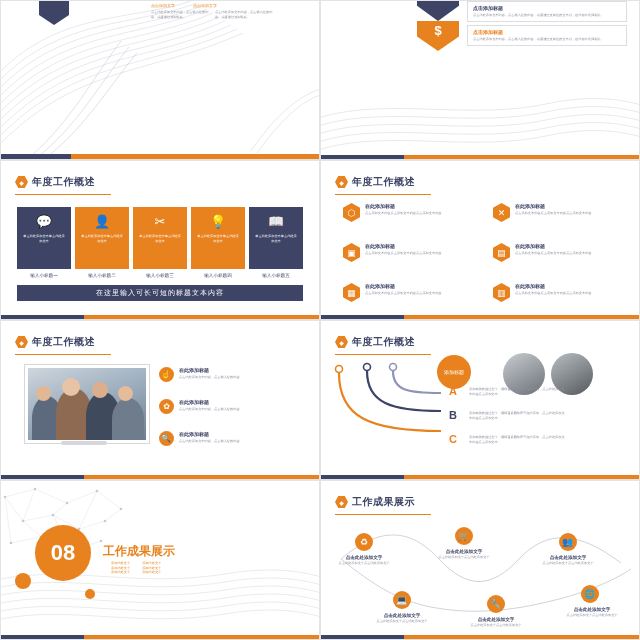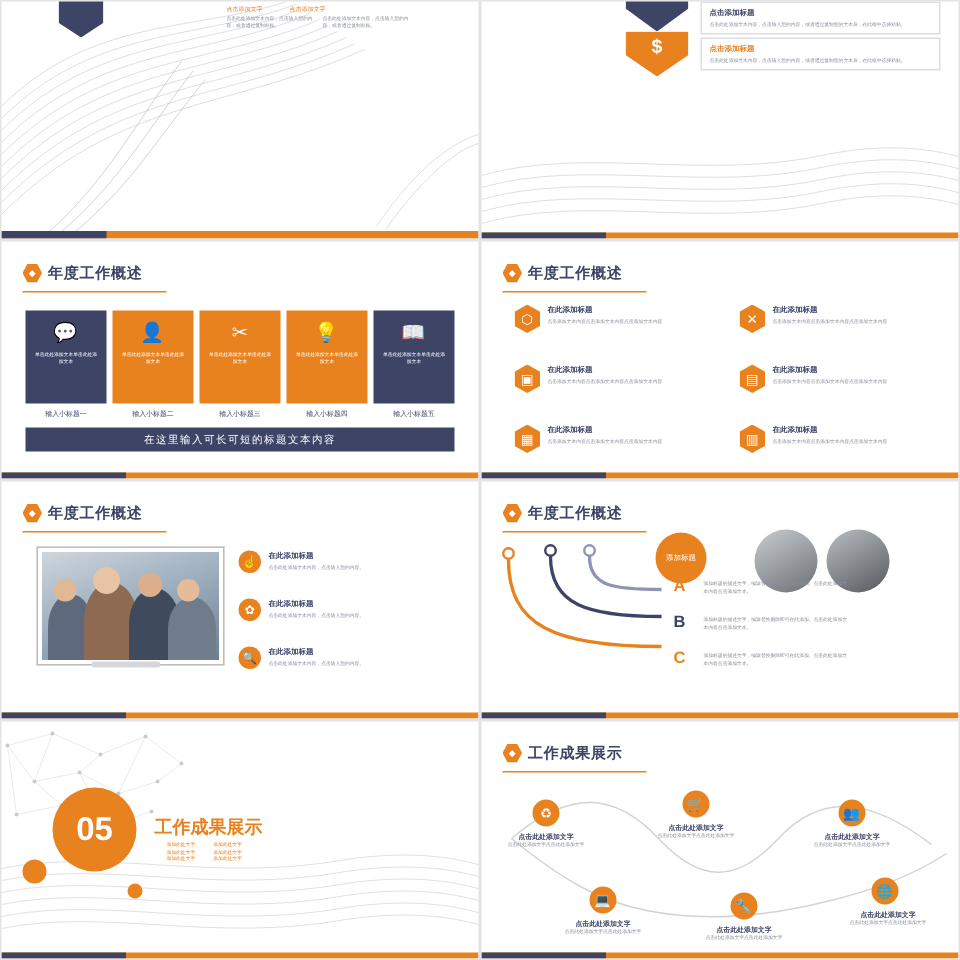--- a/index.html
+++ b/index.html
@@ -366,21 +366,21 @@
     <svg style="position:absolute;left:0;bottom:0;" width="320" height="80">
       <g fill="none" stroke="#d2d6dd" stroke-width="0.5">
         <path d="M0,20 C70,6 140,30 230,14 C270,8 300,12 320,18"></path>
         <path d="M0,28 C70,14 140,38 230,22 C270,16 300,20 320,26"></path>
         <path d="M0,36 C70,22 140,46 230,30 C270,24 300,28 320,34"></path>
         <path d="M0,44 C70,30 140,54 230,38 C270,32 300,36 320,42"></path>
         <path d="M0,52 C70,38 140,62 230,46 C270,40 300,44 320,50"></path>
         <path d="M0,60 C70,46 140,70 230,54 C270,48 300,52 320,58"></path>
       </g>
     </svg>
-    <div class="num">05</div>
+    <div class="num">08</div>
     <div class="dot1"></div>
     <div class="dot2"></div>
     <div class="ttl">工作成果展示</div>
     <div class="bl">
       <div class="r">
           <div class="tiny orange">添加此处文字</div>
           <div class="tiny orange">添加此处文字</div>
         </div>
       <div class="r">
           <div class="tiny orange">添加此处文字</div>

